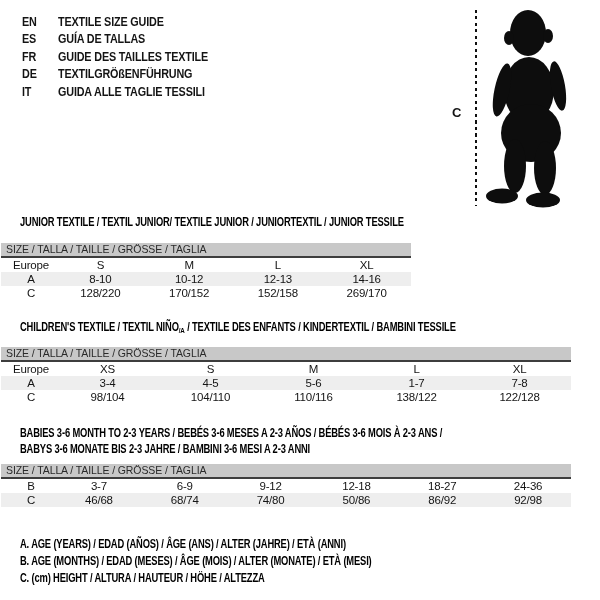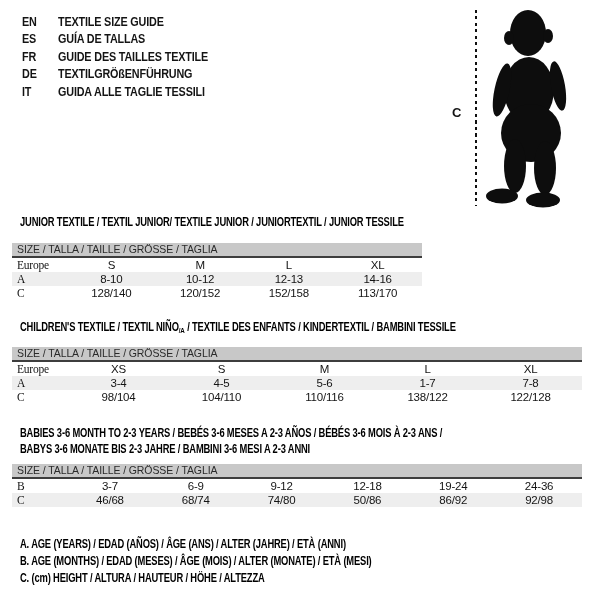--- a/index.html
+++ b/index.html
@@ -17,28 +17,28 @@
            background:repeating-linear-gradient(to bottom,#101010 0 3px,transparent 3px 6.5px);}
   .figlabel{left:452px;top:105px;font-size:13px;font-weight:bold;}
   .babysvg{left:478px;top:6px;}
 
   
   .sec-title{font-size:12px;font-weight:bold;letter-spacing:-0.2px;white-space:nowrap;
              transform:scaleX(0.78);transform-origin:0 0;line-height:14px;color:#000;}
   .sub{font-size:8px;vertical-align:-2px;}
 
   
-  .tablewrap{left:12px;}
+  .tablewrap{left:1px;}
   .sizebar{height:13px;line-height:13px;background:var(--bar,#c8c8c8);
            border-bottom:2px solid #3d3d3d;font-size:10.5px;padding-left:5px;
            color:#2a2a2a;letter-spacing:-0.1px;white-space:nowrap;overflow:hidden;}
   table{border-collapse:collapse;table-layout:fixed;width:100%;}
   td{font-size:11.5px;height:14px;line-height:14px;padding:0;text-align:center;
      letter-spacing:-0.2px;white-space:nowrap;color:var(--text,#141414);}
-  td.lbl{text-align:left;padding-left:5px;font-family:Liberation Serif, serif;}
+  td.lbl{text-align:center;padding-left:5px;}
   tr.alt{background:var(--row-alt,#eeeeee);}
   col.c0{width:55px;}
 
   
   .notes{left:20px;top:536px;transform:scaleX(0.78);transform-origin:0 0;white-space:nowrap;}
   .note-line{font-size:12px;font-weight:bold;line-height:17.2px;letter-spacing:-0.2px;color:#000;}
 </style>
 </head>
 <body>
 
@@ -104,24 +104,24 @@
     </tr>
     <tr class="alt">
       <td class="lbl">A</td>
       <td>8-10</td>
       <td>10-12</td>
       <td>12-13</td>
       <td>14-16</td>
     </tr>
     <tr>
       <td class="lbl">C</td>
-      <td>128/140</td>
-      <td>120/152</td>
+      <td>128/220</td>
+      <td>170/152</td>
       <td>152/158</td>
-      <td>113/170</td>
+      <td>269/170</td>
     </tr>
   </tbody>
     </table>
 </div>
 
 <div class="abs sec-title" style="left:20px;top:320px;"><span>CHILDREN'S TEXTILE / TEXTIL NIÑO</span><span class="sub">/A</span><span> / TEXTILE DES ENFANTS / KINDERTEXTIL / BAMBINI TESSILE</span></div>
 <div class="abs tablewrap" style="top:347px;width:570px;">
   <div class="sizebar">SIZE / TALLA / TAILLE / GRÖSSE / TAGLIA</div>
   <table>
     <colgroup>
@@ -175,21 +175,21 @@
         <col>
         <col>
       </colgroup>
     <tbody>
         <tr>
       <td class="lbl">B</td>
       <td>3-7</td>
       <td>6-9</td>
       <td>9-12</td>
       <td>12-18</td>
-      <td>19-24</td>
+      <td>18-27</td>
       <td>24-36</td>
     </tr>
     <tr class="alt">
       <td class="lbl">C</td>
       <td>46/68</td>
       <td>68/74</td>
       <td>74/80</td>
       <td>50/86</td>
       <td>86/92</td>
       <td>92/98</td>

